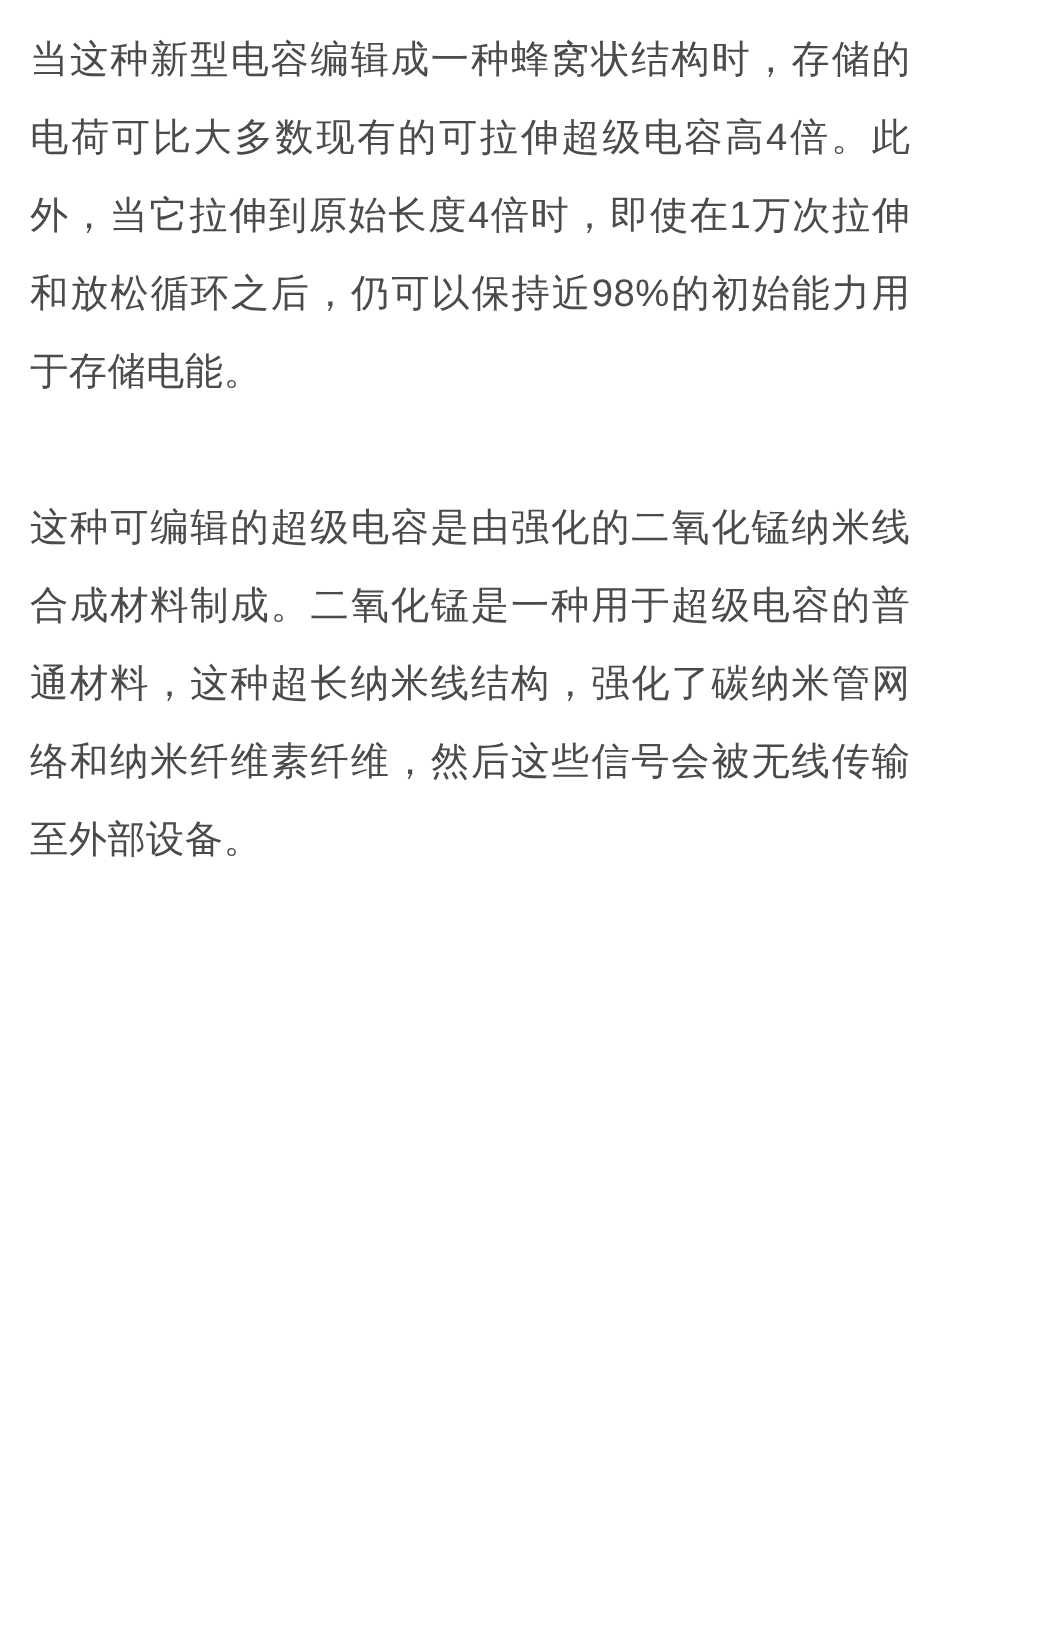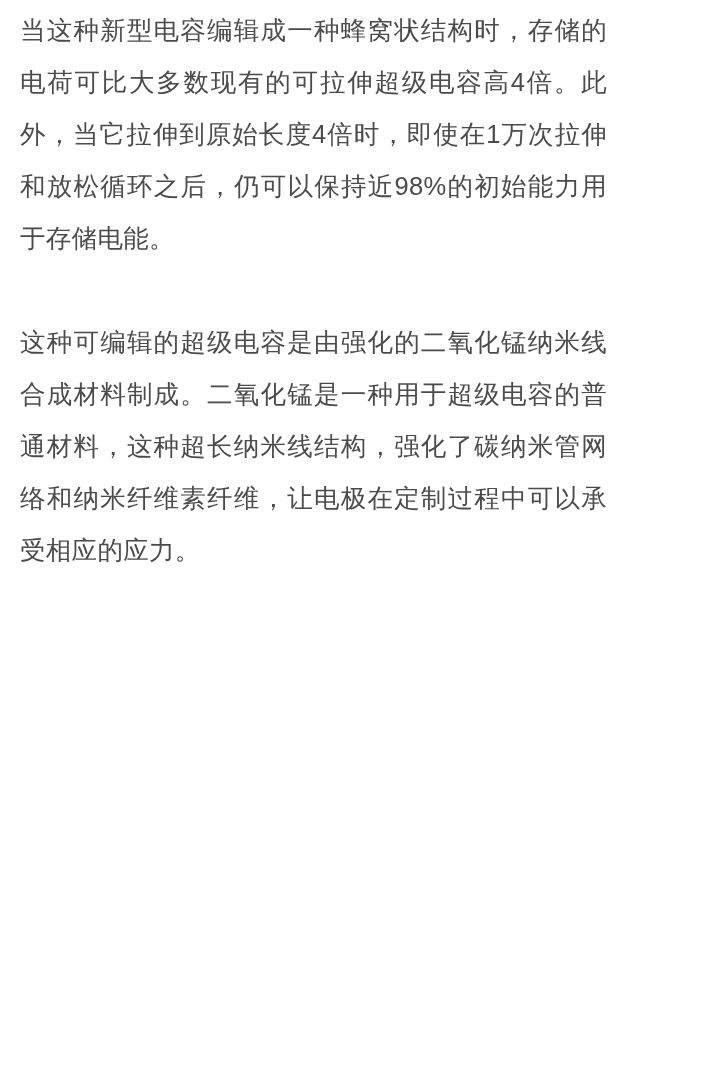--- a/index.html
+++ b/index.html
@@ -10,35 +10,35 @@
   body {
     width: 707px;
     height: 1091px;
     font-family: "Liberation Sans", "DejaVu Sans", sans-serif;
     color: #4a4a4a;
     overflow: hidden;
   }
   .article {
     box-sizing: border-box;
     width: 627px;
-    padding: 4px 20px 0 20px;
+    padding: 14px 20px 0 20px;
   }
   .para {
     font-size: 25.5px;
     line-height: 52px;
     letter-spacing: 0.3px;
     color: #4b4b4b;
     margin: 0 0 52px 0;
     text-align: justify;
     text-justify: inter-ideograph;
     word-break: break-word;
   }
   .para:last-child {
     margin-bottom: 0;
   }
 </style>
 </head>
 <body>
 
 <div class="article">
   <p class="para">当这种新型电容编辑成一种蜂窝状结构时，存储的电荷可比大多数现有的可拉伸超级电容高4倍。此外，当它拉伸到原始长度4倍时，即使在1万次拉伸和放松循环之后，仍可以保持近98%的初始能力用于存储电能。</p>
-  <p class="para">这种可编辑的超级电容是由强化的二氧化锰纳米线合成材料制成。二氧化锰是一种用于超级电容的普通材料，这种超长纳米线结构，强化了碳纳米管网络和纳米纤维素纤维，让电极在定制过程中可以承受相应的应力。</p>
+  <p class="para">这种可编辑的超级电容是由强化的二氧化锰纳米线合成材料制成。二氧化锰是一种用于超级电容的普通材料，这种超长纳米线结构，强化了碳纳米管网络和纳米纤维素纤维，然后这些信号会被无线传输至外部设备。</p>
 </div>
 
 </body></html>

